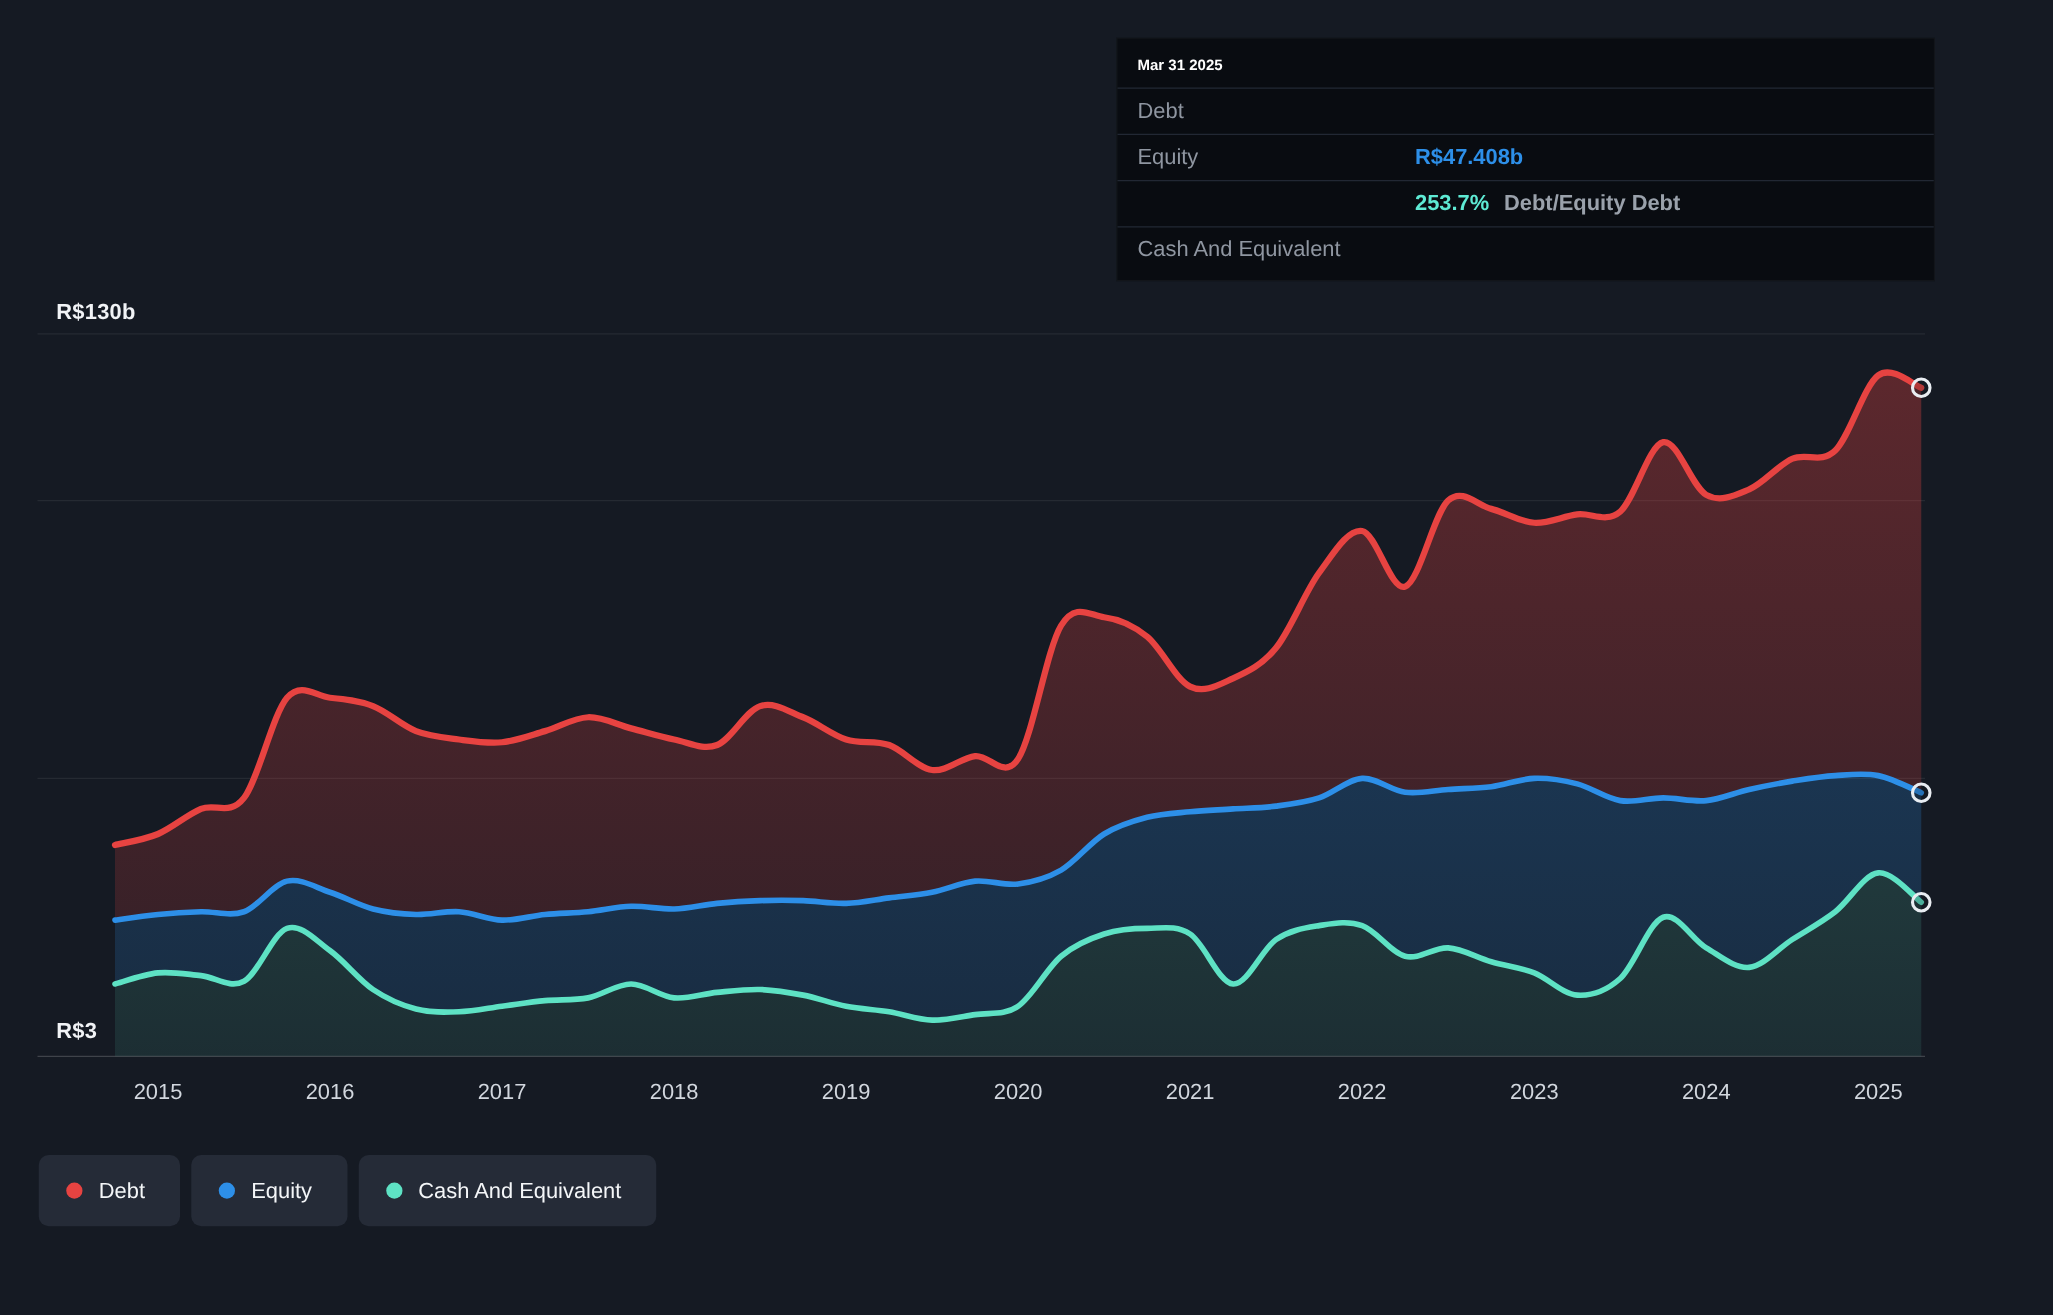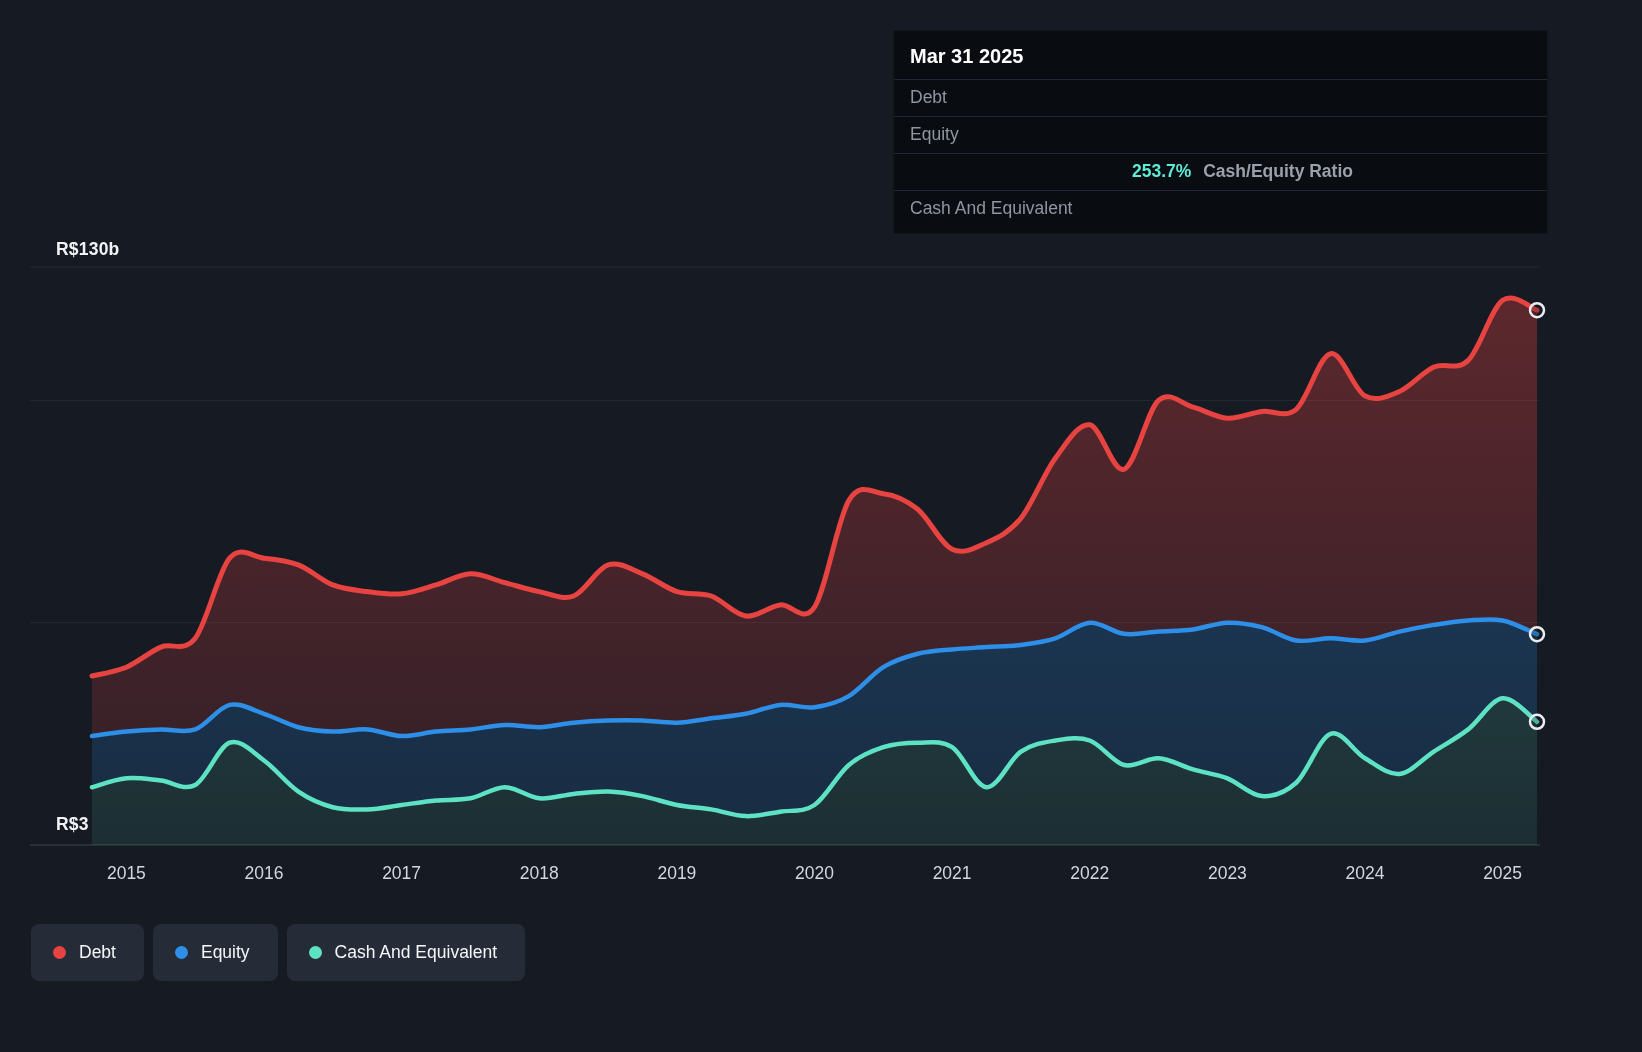--- a/index.html
+++ b/index.html
@@ -1,24 +1,24 @@
 <!DOCTYPE html>
 <html><head>
 <meta charset="utf-8">
 <style>
   *{margin:0;padding:0;box-sizing:border-box}
   html,body{width:1642px;height:1052px;overflow:hidden;background:#151a23;font-family:"Liberation Sans",sans-serif}
   .stage{position:relative;width:1642px;height:1052px;background:#151a23}
   #chart-svg{position:absolute;left:0;top:0}
   #chart-svg text{font-family:"Liberation Sans",sans-serif}
-  .y-label{position:absolute;left:56px;color:#f1f3f6;font-size:17.5px;font-weight:600;letter-spacing:.2px}
+  .y-label{position:absolute;left:45px;color:#f1f3f6;font-size:17.5px;font-weight:600;letter-spacing:.2px}
   .y-label.top{top:239px}
   .y-label.zero{top:814px}
   .tooltip{position:absolute;left:893px;top:30px;width:655px;background:rgba(9,12,17,.97);border:1px solid rgba(255,255,255,.04);padding-bottom:6px}
-  .tt-title{padding:14px 16px 11px;color:#ffffff;font-size:20px;font-weight:700}
+  .tt-title{padding:14px 16px 11px;color:#ffffff;font-size:12px;font-weight:700}
   .tt-row{display:grid;grid-template-columns:222px 1fr;align-items:center;padding:7px 16px;border-top:1px solid #222834;font-size:17.5px;line-height:1.25}
   .tt-label{color:#8f96a1}
   .tt-value{font-weight:700}
   .ratio-num{color:#5eead4;font-weight:700}
   .ratio-text{color:#9aa1ab;font-weight:700;margin-left:7px}
   .legend{position:absolute;left:31px;top:924px;display:flex;gap:9px}
   .chip{display:flex;align-items:center;gap:13px;height:57px;padding:0 28px 0 22px;background:#252b37;border-radius:8px;color:#f4f6f8;font-size:17.5px;cursor:pointer}
   .dot{width:13px;height:13px;border-radius:50%;flex:none}
 </style>
 </head>
@@ -70,26 +70,27 @@
   <div class="y-label top">R$130b</div>
   <div class="y-label zero">R$3</div>
 
   <div class="tooltip">
     <div class="tt-title">Mar 31 2025</div>
     <div class="tt-row">
       <span class="tt-label">Debt</span>
     </div>
     <div class="tt-row">
       <span class="tt-label">Equity</span>
+      <span class="tt-value" style="color: rgb(45, 143, 232);">R$47.408b</span>
     </div>
     <div class="tt-row">
       <span class="tt-label"></span>
       <span>
         <span class="ratio-num">253.7%</span>
-        <span class="ratio-text">Cash/Equity Ratio</span>
+        <span class="ratio-text">Debt/Equity Debt</span>
       </span>
     </div>
     <div class="tt-row">
       <span class="tt-label">Cash And Equivalent</span>
     </div>
   </div>
 
   <div class="legend">
     <div class="chip">
       <span class="dot" style="background: rgb(231, 67, 65);"></span>

